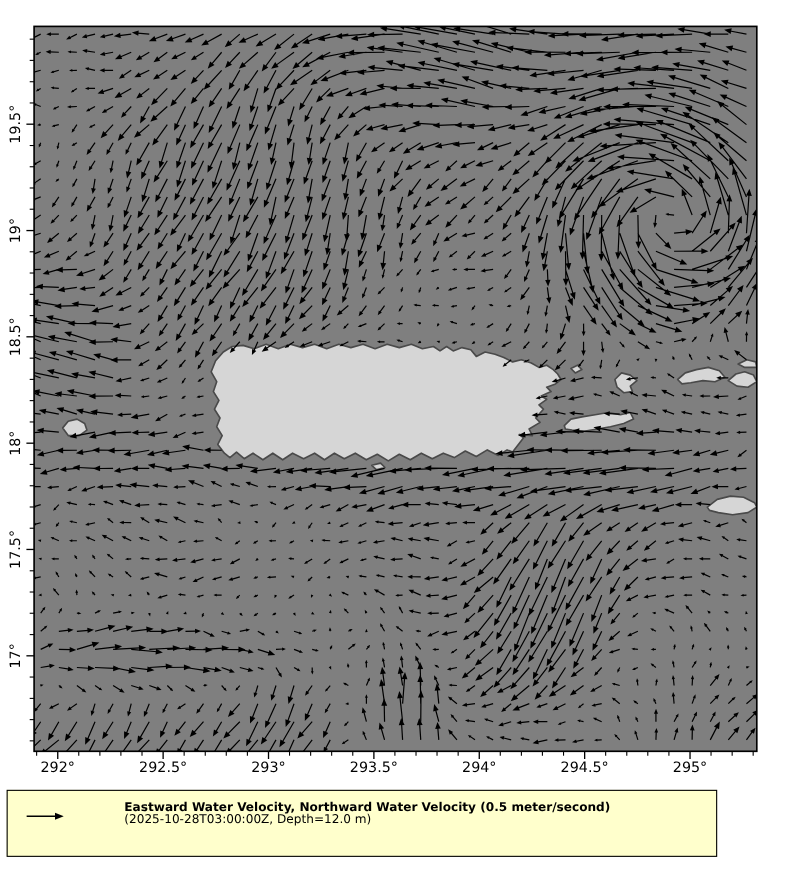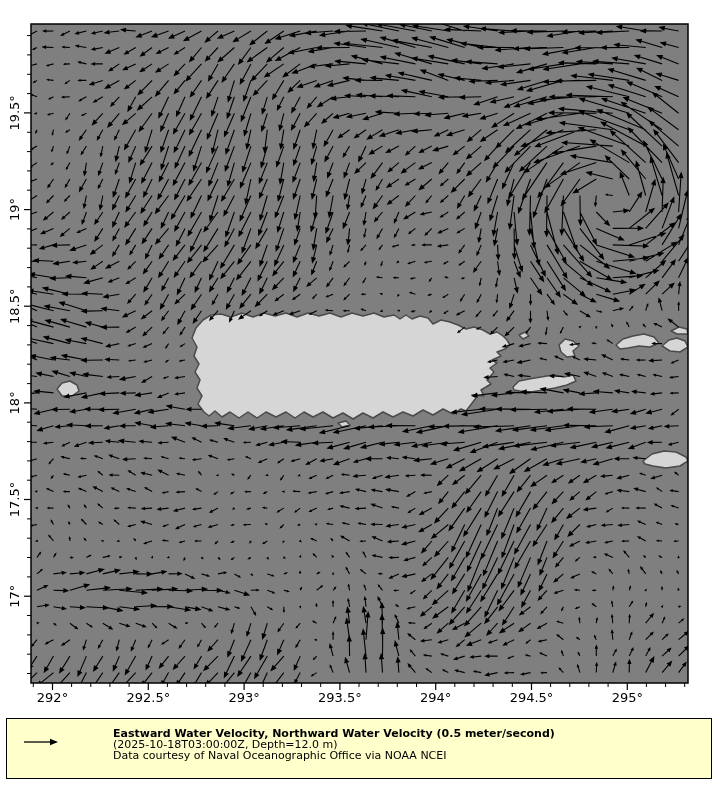--- a/index.html
+++ b/index.html
@@ -1,20 +1,20 @@
 <!DOCTYPE html>
 <html><head>
 <meta charset="utf-8">
 <style>
   html,body{margin:0;padding:0;background:#ffffff;overflow:hidden;}
   body{width:720px;height:800px;font-family:"DejaVu Sans",sans-serif;}
   .figure{position:relative;width:720px;height:800px;background:#ffffff;}
   #map{position:absolute;left:0;top:0;}
   .legend{
-    position:absolute;left:6px;top:718px;width:706px;height:61px;
+    position:absolute;left:6px;top:718px;width:646px;height:61px;
     background:#ffffcc;border:1px solid #000;box-sizing:border-box;
     display:flex;align-items:flex-start;padding:9px 8px 0 17px;
   }
   .legend-arrow-wrap{flex:0 0 auto;margin-top:5px;margin-right:55px;}
   .legend-text{flex:1 1 auto;color:#000;font-size:11px;line-height:11px;}
   .legend-text .l1{font-weight:bold;}
   svg text{fill:#000;}
 </style>
 </head>
 <body>
@@ -129,17 +129,16 @@
     </svg>
   <div class="legend" style="background: rgb(255, 255, 204); border-color: rgb(0, 0, 0);">
     <div class="legend-arrow-wrap">
       <svg width="34" height="12">
         <line x1="0" y1="6" x2="27" y2="6" stroke="#000" stroke-width="1.3"></line>
         <polygon points="34,6 26,2.8 26,9.2" fill="#000"></polygon>
       </svg>
     </div>
     <div class="legend-text">
       <div class="l1">Eastward Water Velocity, Northward Water Velocity (0.5 meter/second)</div>
-      <div>(2025-10-18T03:00:00Z, Depth=12.0 m)</div>
-      <div>Data courtesy of Naval Oceanographic Office via NOAA NCEI</div>
+      <div>(2025-10-28T03:00:00Z, Depth=12.0 m)</div>
     </div>
   </div>
 </div>
 
 </body></html>

